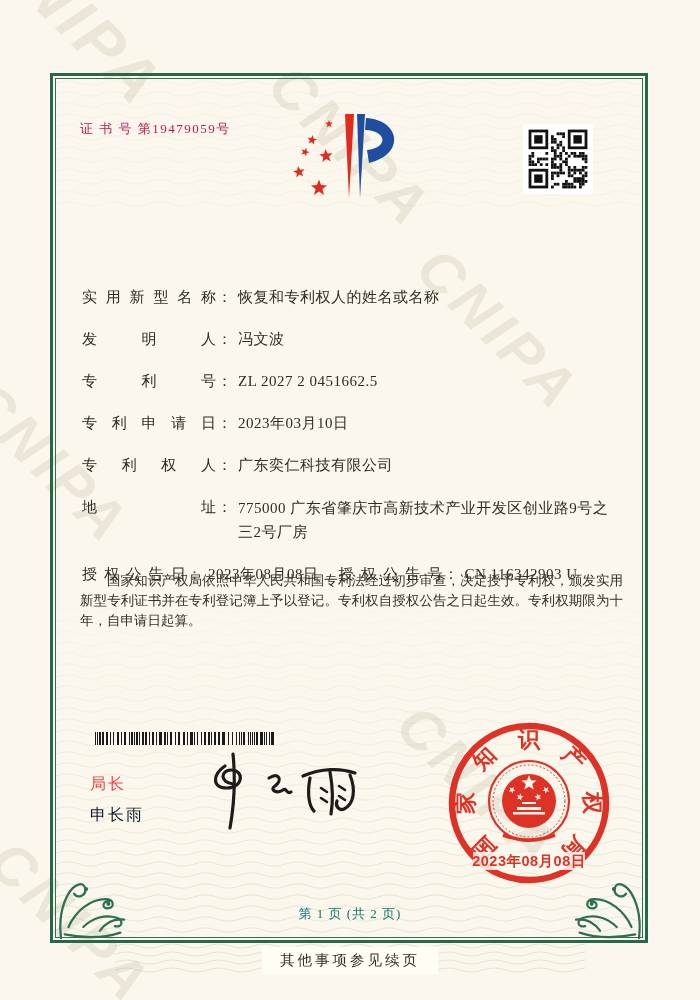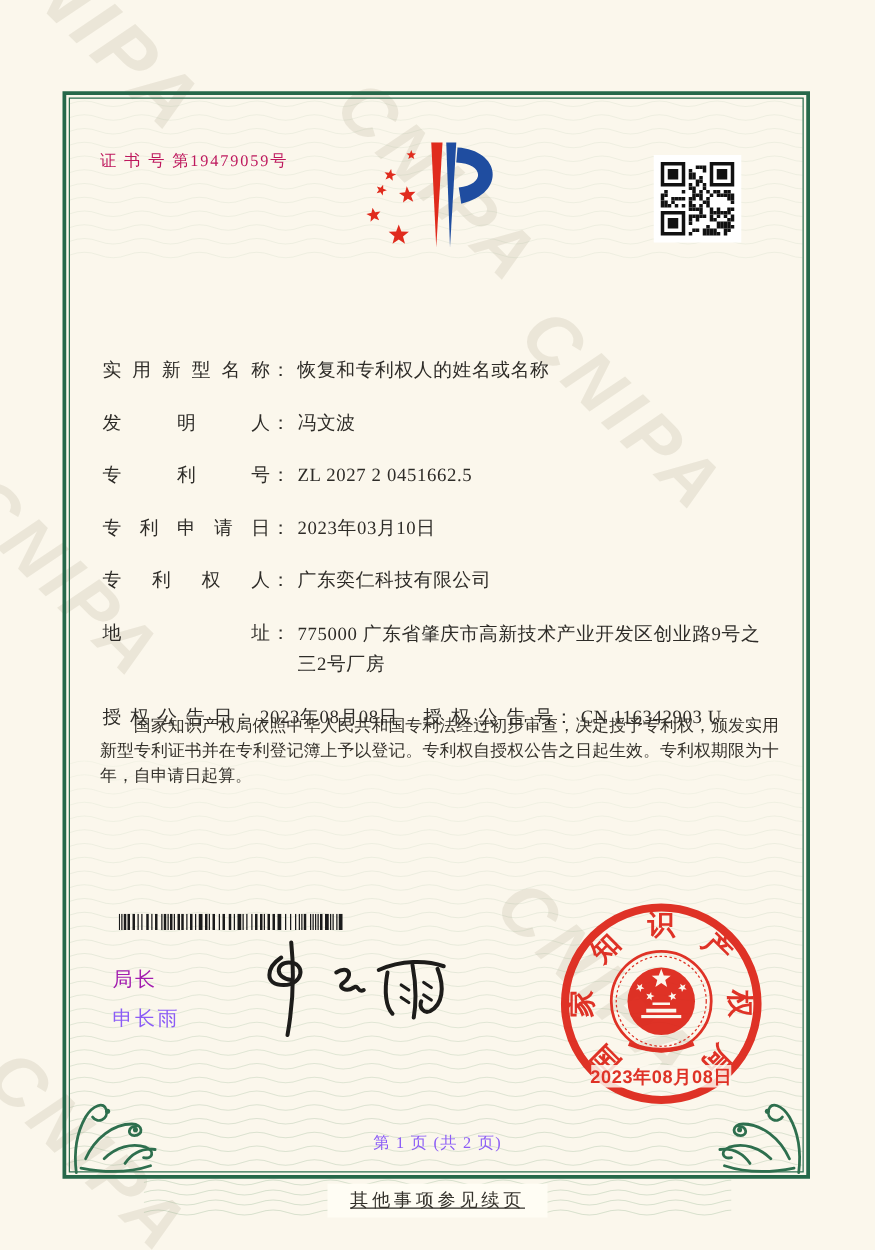--- a/index.html
+++ b/index.html
@@ -28,31 +28,31 @@
   .flabel{display:inline-flex;justify-content:space-between;width:134px;vertical-align:top;}
   .glabel{display:inline-flex;justify-content:space-between;width:104px;vertical-align:top;}
   .fcolon{margin-left:1px;}
   .fvalue{margin-left:6px;letter-spacing:0.5px;}
   .fvalue.wrapv{display:inline-block;width:384px;white-space:normal;line-height:24px;vertical-align:top;}
   .gpair2{margin-left:20px;}
   .paras{position:absolute;left:80px;top:571px;width:543px;z-index:4;font-size:13.5px;
         line-height:20px;color:#33302a;text-align:justify;}
   .paras p{margin:0 0 5px 0;text-indent:2em;}
   .barcode{position:absolute;left:95px;top:731px;z-index:4;}
-  .signer-title{position:absolute;left:90px;top:774px;font-size:16px;letter-spacing:2px;color:#a21caf;z-index:4;}
-  .signer-name{position:absolute;left:90px;top:805px;font-size:16px;letter-spacing:2px;color:#8b5cf6;z-index:4;}
+  .signer-title{position:absolute;left:90px;top:774px;font-size:16px;letter-spacing:2px;color:#ef4444;z-index:4;}
+  .signer-name{position:absolute;left:90px;top:805px;font-size:16px;letter-spacing:2px;color:#0f172a;z-index:4;}
   .signature{position:absolute;left:183px;top:748px;z-index:4;}
   .seal{position:absolute;left:443px;top:717px;z-index:5;opacity:0.93;}
   .sealchar{font-size:22px;font-weight:bold;fill:#dd2418;font-family:"Liberation Serif","DejaVu Serif",serif;}
   .sealdate{font-size:14.5px;font-weight:bold;fill:#dd2418;letter-spacing:0.5px;
         font-family:"Liberation Sans","DejaVu Sans",sans-serif;}
   .page-info{position:absolute;left:0;right:0;top:905px;text-align:center;font-size:13px;
-        color:#8b5cf6;letter-spacing:1px;z-index:4;}
+        color:#0f766e;letter-spacing:1px;z-index:4;}
   .footer-note{position:absolute;left:50%;top:947px;transform:translateX(-50%);
-        background:#fffdf4;padding:4px 18px;font-size:14.5px;color:#33302a;letter-spacing:3px;z-index:6;text-decoration:underline;}
+        background:#fffdf4;padding:4px 18px;font-size:14.5px;color:#33302a;letter-spacing:3px;z-index:6;}
 </style>
 </head>
 <body>
 
 <div class="page">
 
   <span class="watermark" style="left:-35px;top:-20px;font-size:64px;">CNIPA</span>
   <span class="watermark" style="left:250px;top:112px;">CNIPA</span>
   <span class="watermark" style="left:398px;top:295px;">CNIPA</span>
   <span class="watermark" style="left:-52px;top:428px;">CNIPA</span>

